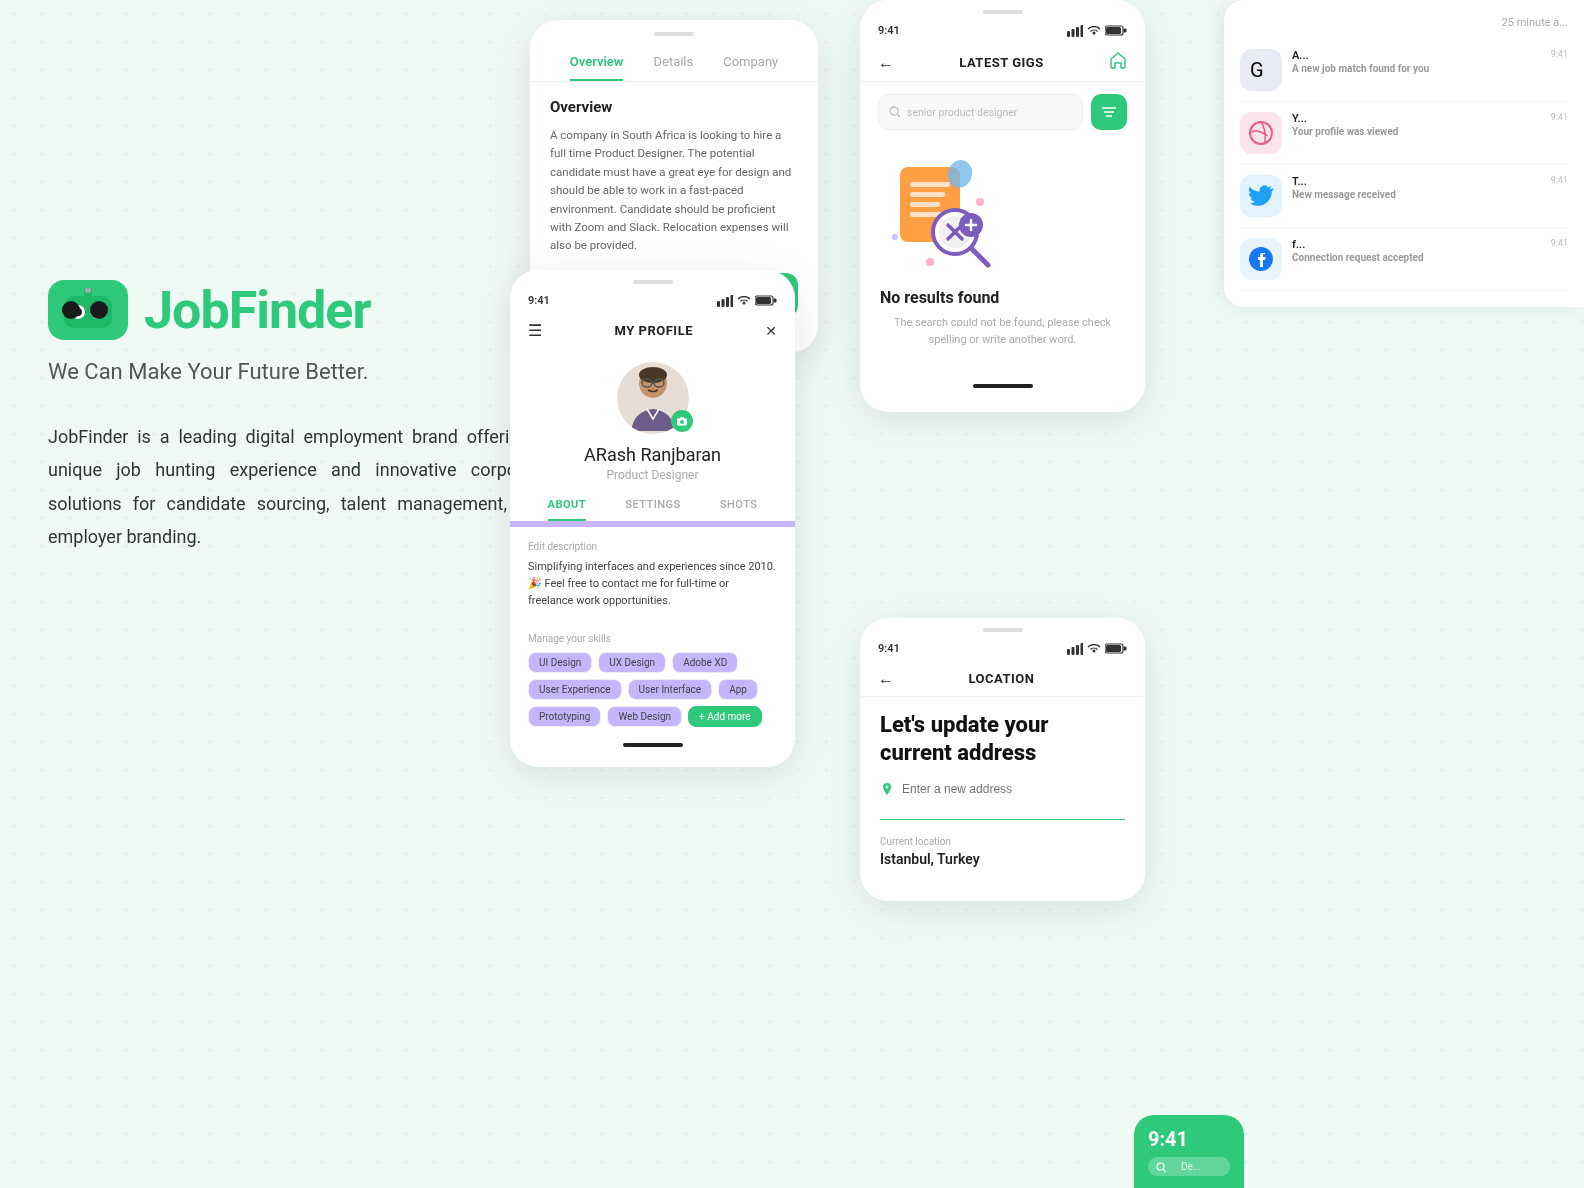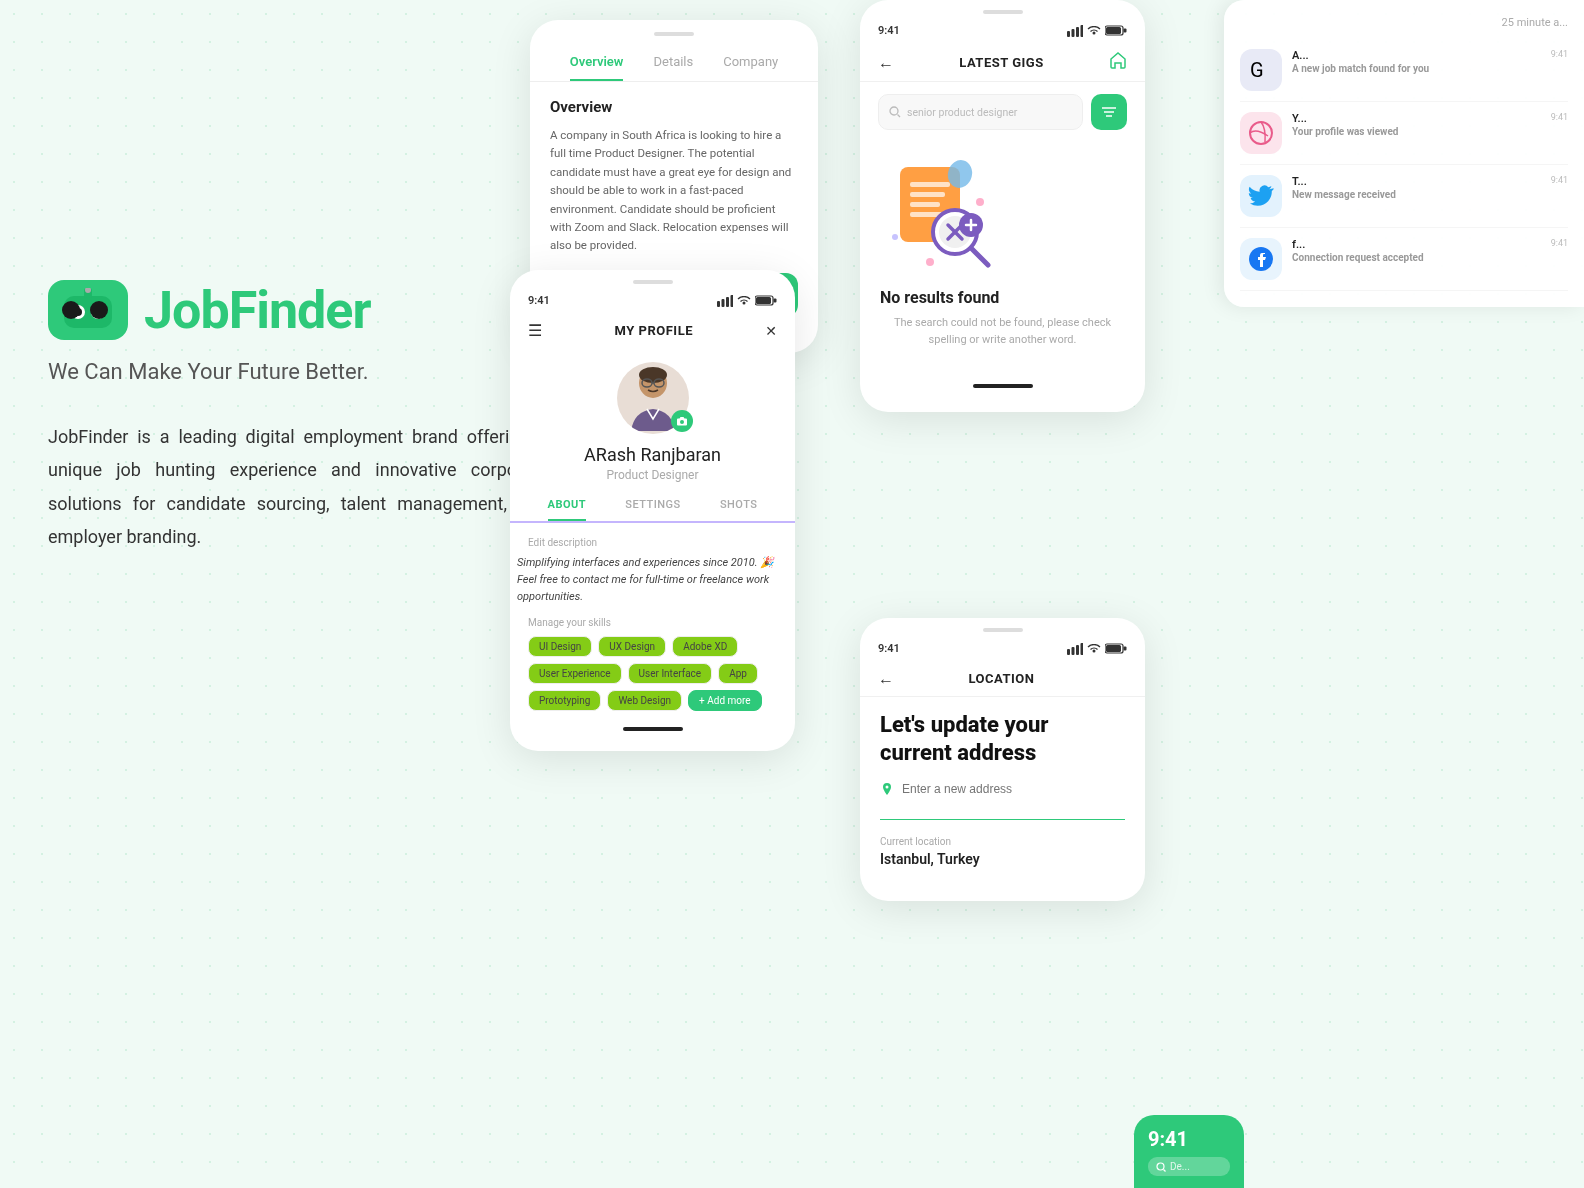--- a/index.html
+++ b/index.html
@@ -275,21 +275,21 @@
     .profile-role {
       font-size: 12px;
       color: #aaa;
       margin-top: 3px;
     }
 
     .profile-tabs {
       display: flex;
       justify-content: space-around;
       padding: 0 18px;
-      border-bottom: 2px solid #c4b5fd;
+      border-bottom: 6px solid #c4b5fd;
       margin-bottom: 14px;
     }
 
     .ptab {
       font-size: 11px;
       color: #aaa;
       padding-bottom: 8px;
       cursor: pointer;
       font-weight: 500;
       letter-spacing: 0.5px;
@@ -305,43 +305,42 @@
       font-size: 10px;
       color: #aaa;
       padding: 0 18px;
       margin-bottom: 6px;
     }
 
     .bio-text {
       font-size: 11px;
       color: #444;
       line-height: 1.55;
-      padding: 0 7px;
-      margin-bottom: 12px;
-      font-style: italic;
+      padding: 0 18px;
+      margin-bottom: 24px;
     }
 
     .skills-label {
       font-size: 10px;
       color: #aaa;
       padding: 0 18px;
       margin-bottom: 8px;
     }
 
     .skills-wrap {
       padding: 0 18px;
       display: flex;
       flex-wrap: wrap;
       gap: 6px;
     }
 
     .skill-tag {
       font-size: 10px;
       color: #444;
-      background: #84cc16;
+      background: #c4b5fd;
       border: 1px solid #eee;
       border-radius: 8px;
       padding: 4px 10px;
     }
 
     .skill-tag.add {
       background: #2ec97a;
       color: white;
       border-color: #2ec97a;
     }
@@ -900,20 +899,20 @@
     <div class="notif-body">
       <div class="notif-title">f...</div>
       <div class="notif-desc">Connection request accepted</div>
     </div>
     <div class="notif-time">9:41</div>
   </div>
 </div>
 
 <div style="position:absolute;bottom:0;right:340px;width:110px;background:#2ec97a;border-radius:20px 20px 0 0;padding:12px 14px;z-index:8;">
   <div style="font-size:20px;font-weight:700;color:white;">9:41</div>
-  <div style="display:flex;align-items:center;background:rgba(255,255,255,0.25);border-radius:9px;padding:4px 8px;margin-top:6px;gap:4px;">
+  <div style="display:flex;align-items:center;background:rgba(255,255,255,0.25);border-radius:9px;padding:4px 8px;margin-top:6px;gap:15px;">
     <svg width="10" height="10" viewBox="0 0 10 10">
         <circle cx="4.5" cy="4.5" r="3.5" stroke="white" stroke-width="1.2" fill="none"></circle>
         <line x1="7.5" y1="7.5" x2="9.5" y2="9.5" stroke="white" stroke-width="1.2"></line>
       </svg>
     <span style="font-size:10px;color:rgba(255,255,255,0.8);">De...</span>
   </div>
 </div>
 
 </body></html>

